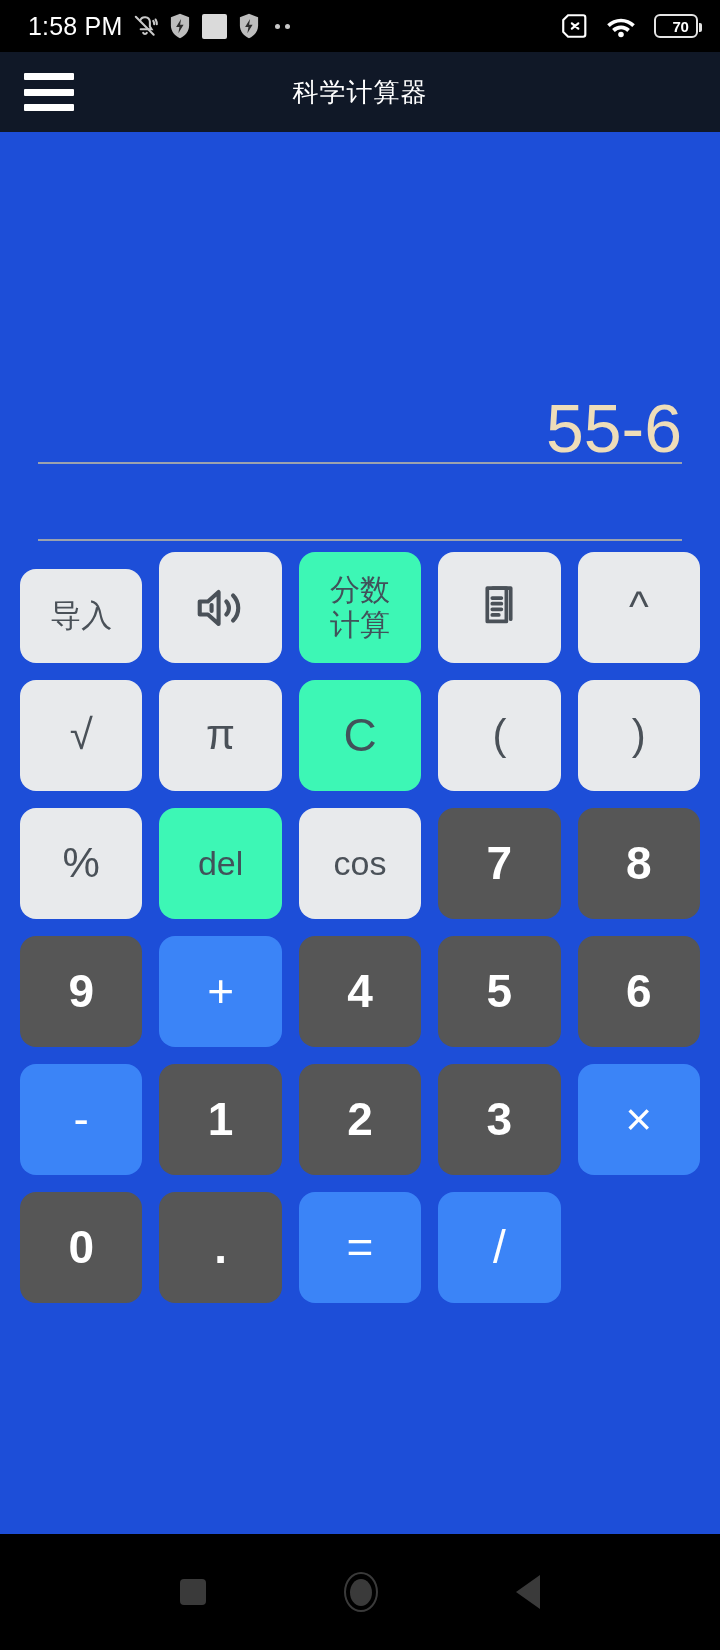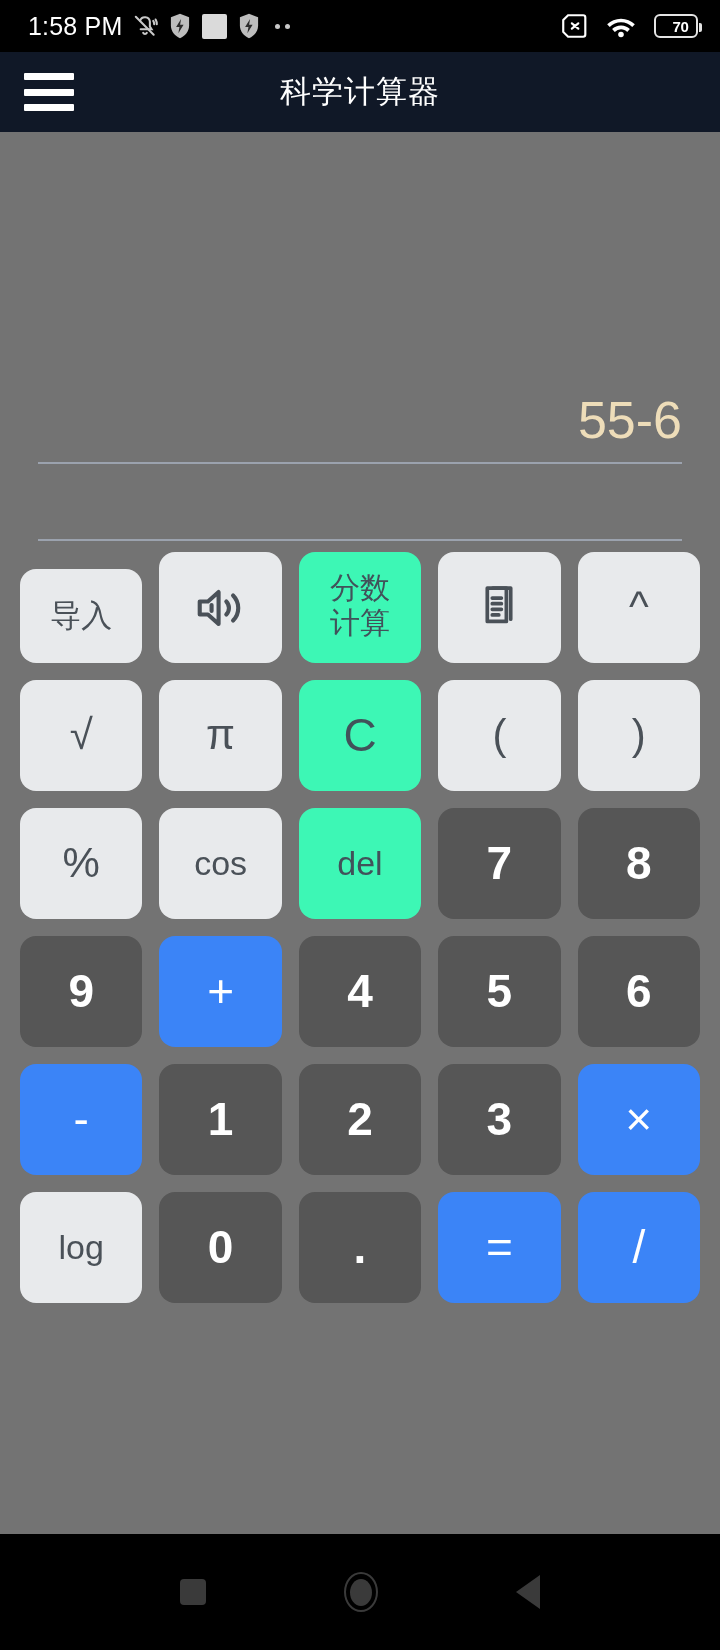--- a/index.html
+++ b/index.html
@@ -7,21 +7,21 @@
     width: 720px;
     height: 1650px;
     background: #0F1622;
     font-family: "Liberation Sans", "DejaVu Sans", sans-serif;
     overflow: hidden;
   }
   .phone {
     position: relative;
     width: 720px;
     height: 1650px;
-    background: #737373;
+    background: #1d4ed8;
     display: flex;
     flex-direction: column;
   }
 
   
   .status-bar {
     height: 52px;
     background: #000000;
     display: flex;
     align-items: center;
@@ -99,39 +99,39 @@
   }
   .hamburger i {
     display: block; height: 7px; width: 100%;
     background: #FFFFFF; border-radius: 1px;
   }
   .app-title {
     position: absolute;
     left: 0; right: 0;
     text-align: center;
     color: #FFFFFF;
-    font-size: 31px;
+    font-size: 26px;
     letter-spacing: 1px;
     pointer-events: none;
   }
   .app-bar-wrap { position: relative; }
 
   
   .display {
     flex: none;
     height: 420px;
     padding: 0 38px;
     position: relative;
   }
   .expr {
     position: absolute;
     right: 38px;
     top: 262px;
     color: #EEDDB9;
-    font-size: 52px;
+    font-size: 68px;
     letter-spacing: 0px;
     line-height: 1;
     text-align: right;
   }
   .result {
     position: absolute;
     right: 38px;
     top: 340px;
     color: #EEDDB9;
     font-size: 50px;
@@ -309,21 +309,21 @@
       <div class="key key-light ">
         <span>
           <svg class="icon-svg" width="58" height="58" viewBox="0 0 24 24" fill="none" stroke="#4A5158" stroke-width="1.7" stroke-linecap="round" stroke-linejoin="round">
             <path d="M3.2 9.3h3.4L11 5.4v13.2l-4.4-3.9H3.2Z"></path>
             <path d="M8.1 10.8v2.4"></path>
             <path d="M14.2 9.3a3.9 3.9 0 0 1 0 5.4"></path>
             <path d="M17 6.8a7.4 7.4 0 0 1 0 10.4"></path>
           </svg>
         </span>
       </div>
-      <div class="key key-green two-line"><span style="white-space: pre-line; font-family: Liberation Mono, monospace;">分数
+      <div class="key key-green two-line"><span style="white-space: pre-line;">分数
 计算</span></div>
       <div class="key key-light ">
         <span>
           <svg class="icon-svg" width="52" height="52" viewBox="0 0 24 24" fill="none" stroke="#4A5158" stroke-width="1.7" stroke-linecap="round" stroke-linejoin="round">
             <path d="M6.6 2.8h8.8v15.4H6.6Z"></path>
             <path d="M9.2 2.8h8.2v14.4"></path>
             <path d="M8.9 7.4h4.2M8.9 10h4.2M8.9 12.6h4.2M8.9 15.2h3"></path>
           </svg>
         </span>
       </div>
@@ -341,26 +341,26 @@
       </div>
       <div class="key key-light key-sym">
         <span>(</span>
       </div>
       <div class="key key-light key-sym">
         <span>)</span>
       </div>
       <div class="key key-light key-sym">
         <span>%</span>
       </div>
+      <div class="key key-green del-key">
+        <span>del</span>
+      </div>
       <div class="key key-light ">
         <span>cos</span>
       </div>
-      <div class="key key-green del-key">
-        <span>del</span>
-      </div>
       <div class="key key-dark ">
         <span>7</span>
       </div>
       <div class="key key-dark ">
         <span>8</span>
       </div>
       <div class="key key-dark ">
         <span>9</span>
       </div>
       <div class="key key-blue ">
@@ -382,23 +382,20 @@
         <span>1</span>
       </div>
       <div class="key key-dark ">
         <span>2</span>
       </div>
       <div class="key key-dark ">
         <span>3</span>
       </div>
       <div class="key key-blue ">
         <span>×</span>
-      </div>
-      <div class="key key-light ">
-        <span>log</span>
       </div>
       <div class="key key-dark ">
         <span>0</span>
       </div>
       <div class="key key-dark ">
         <span>.</span>
       </div>
       <div class="key key-blue ">
         <span>=</span>
       </div>

